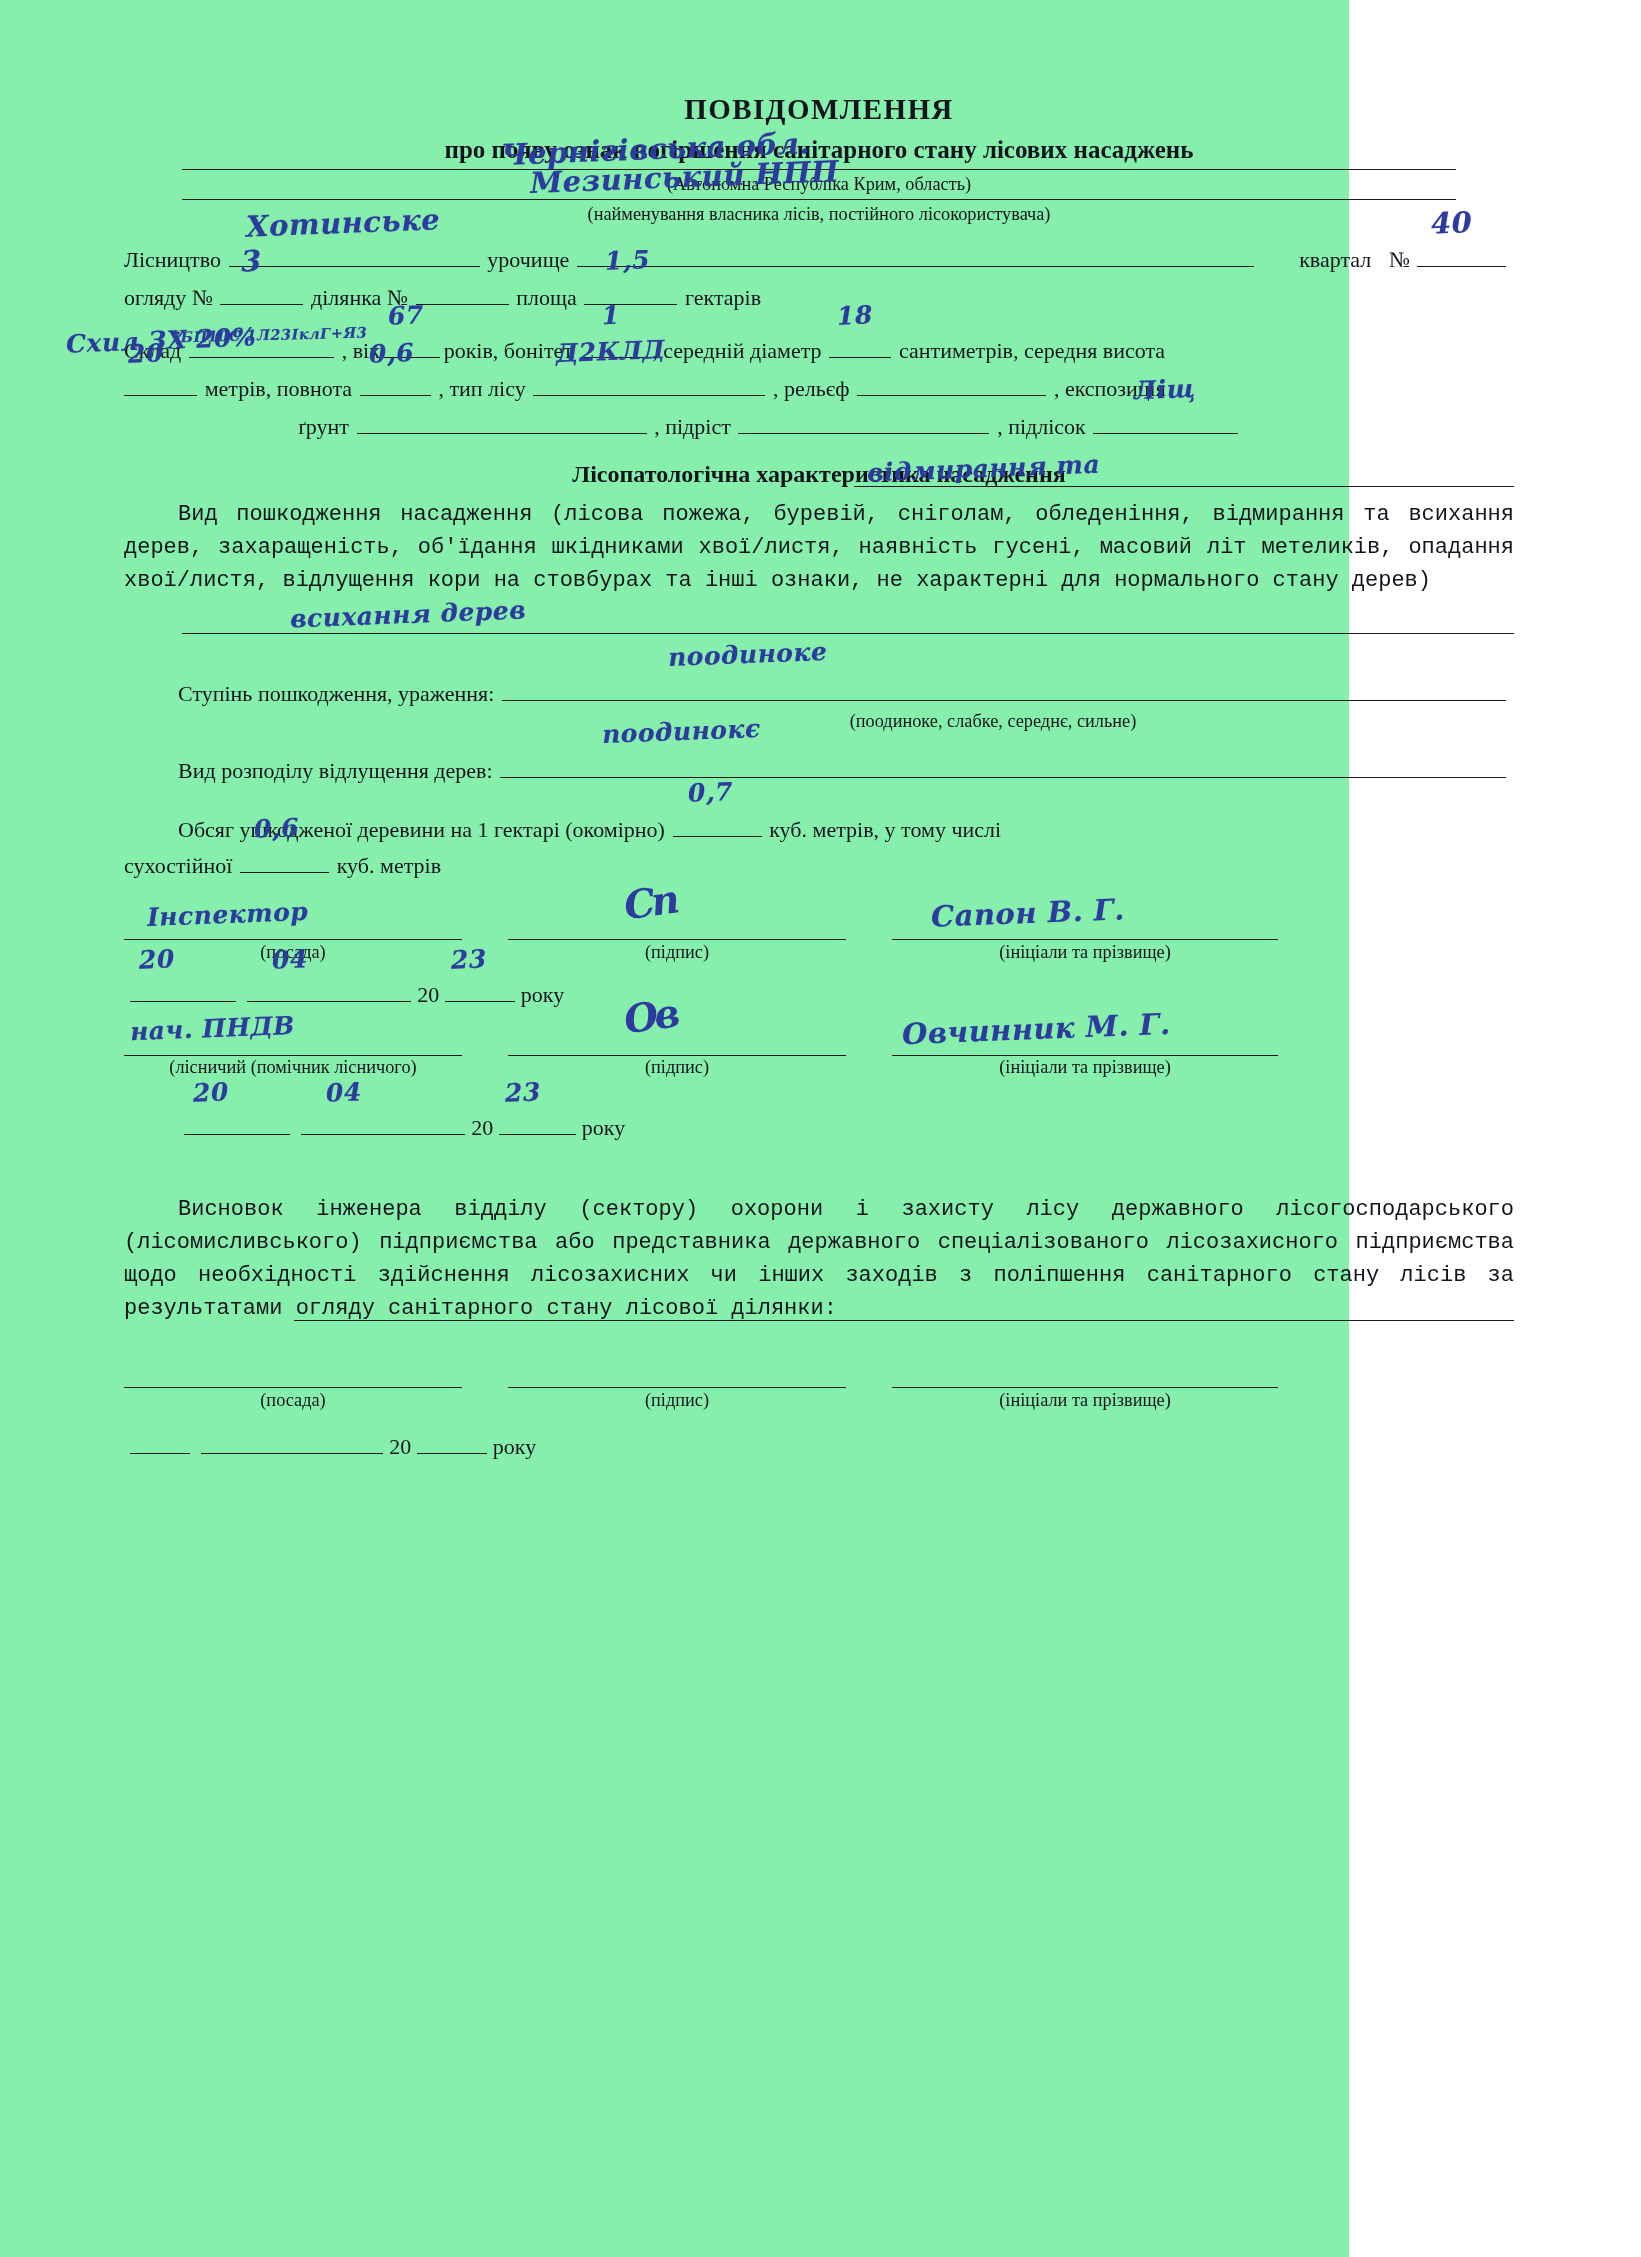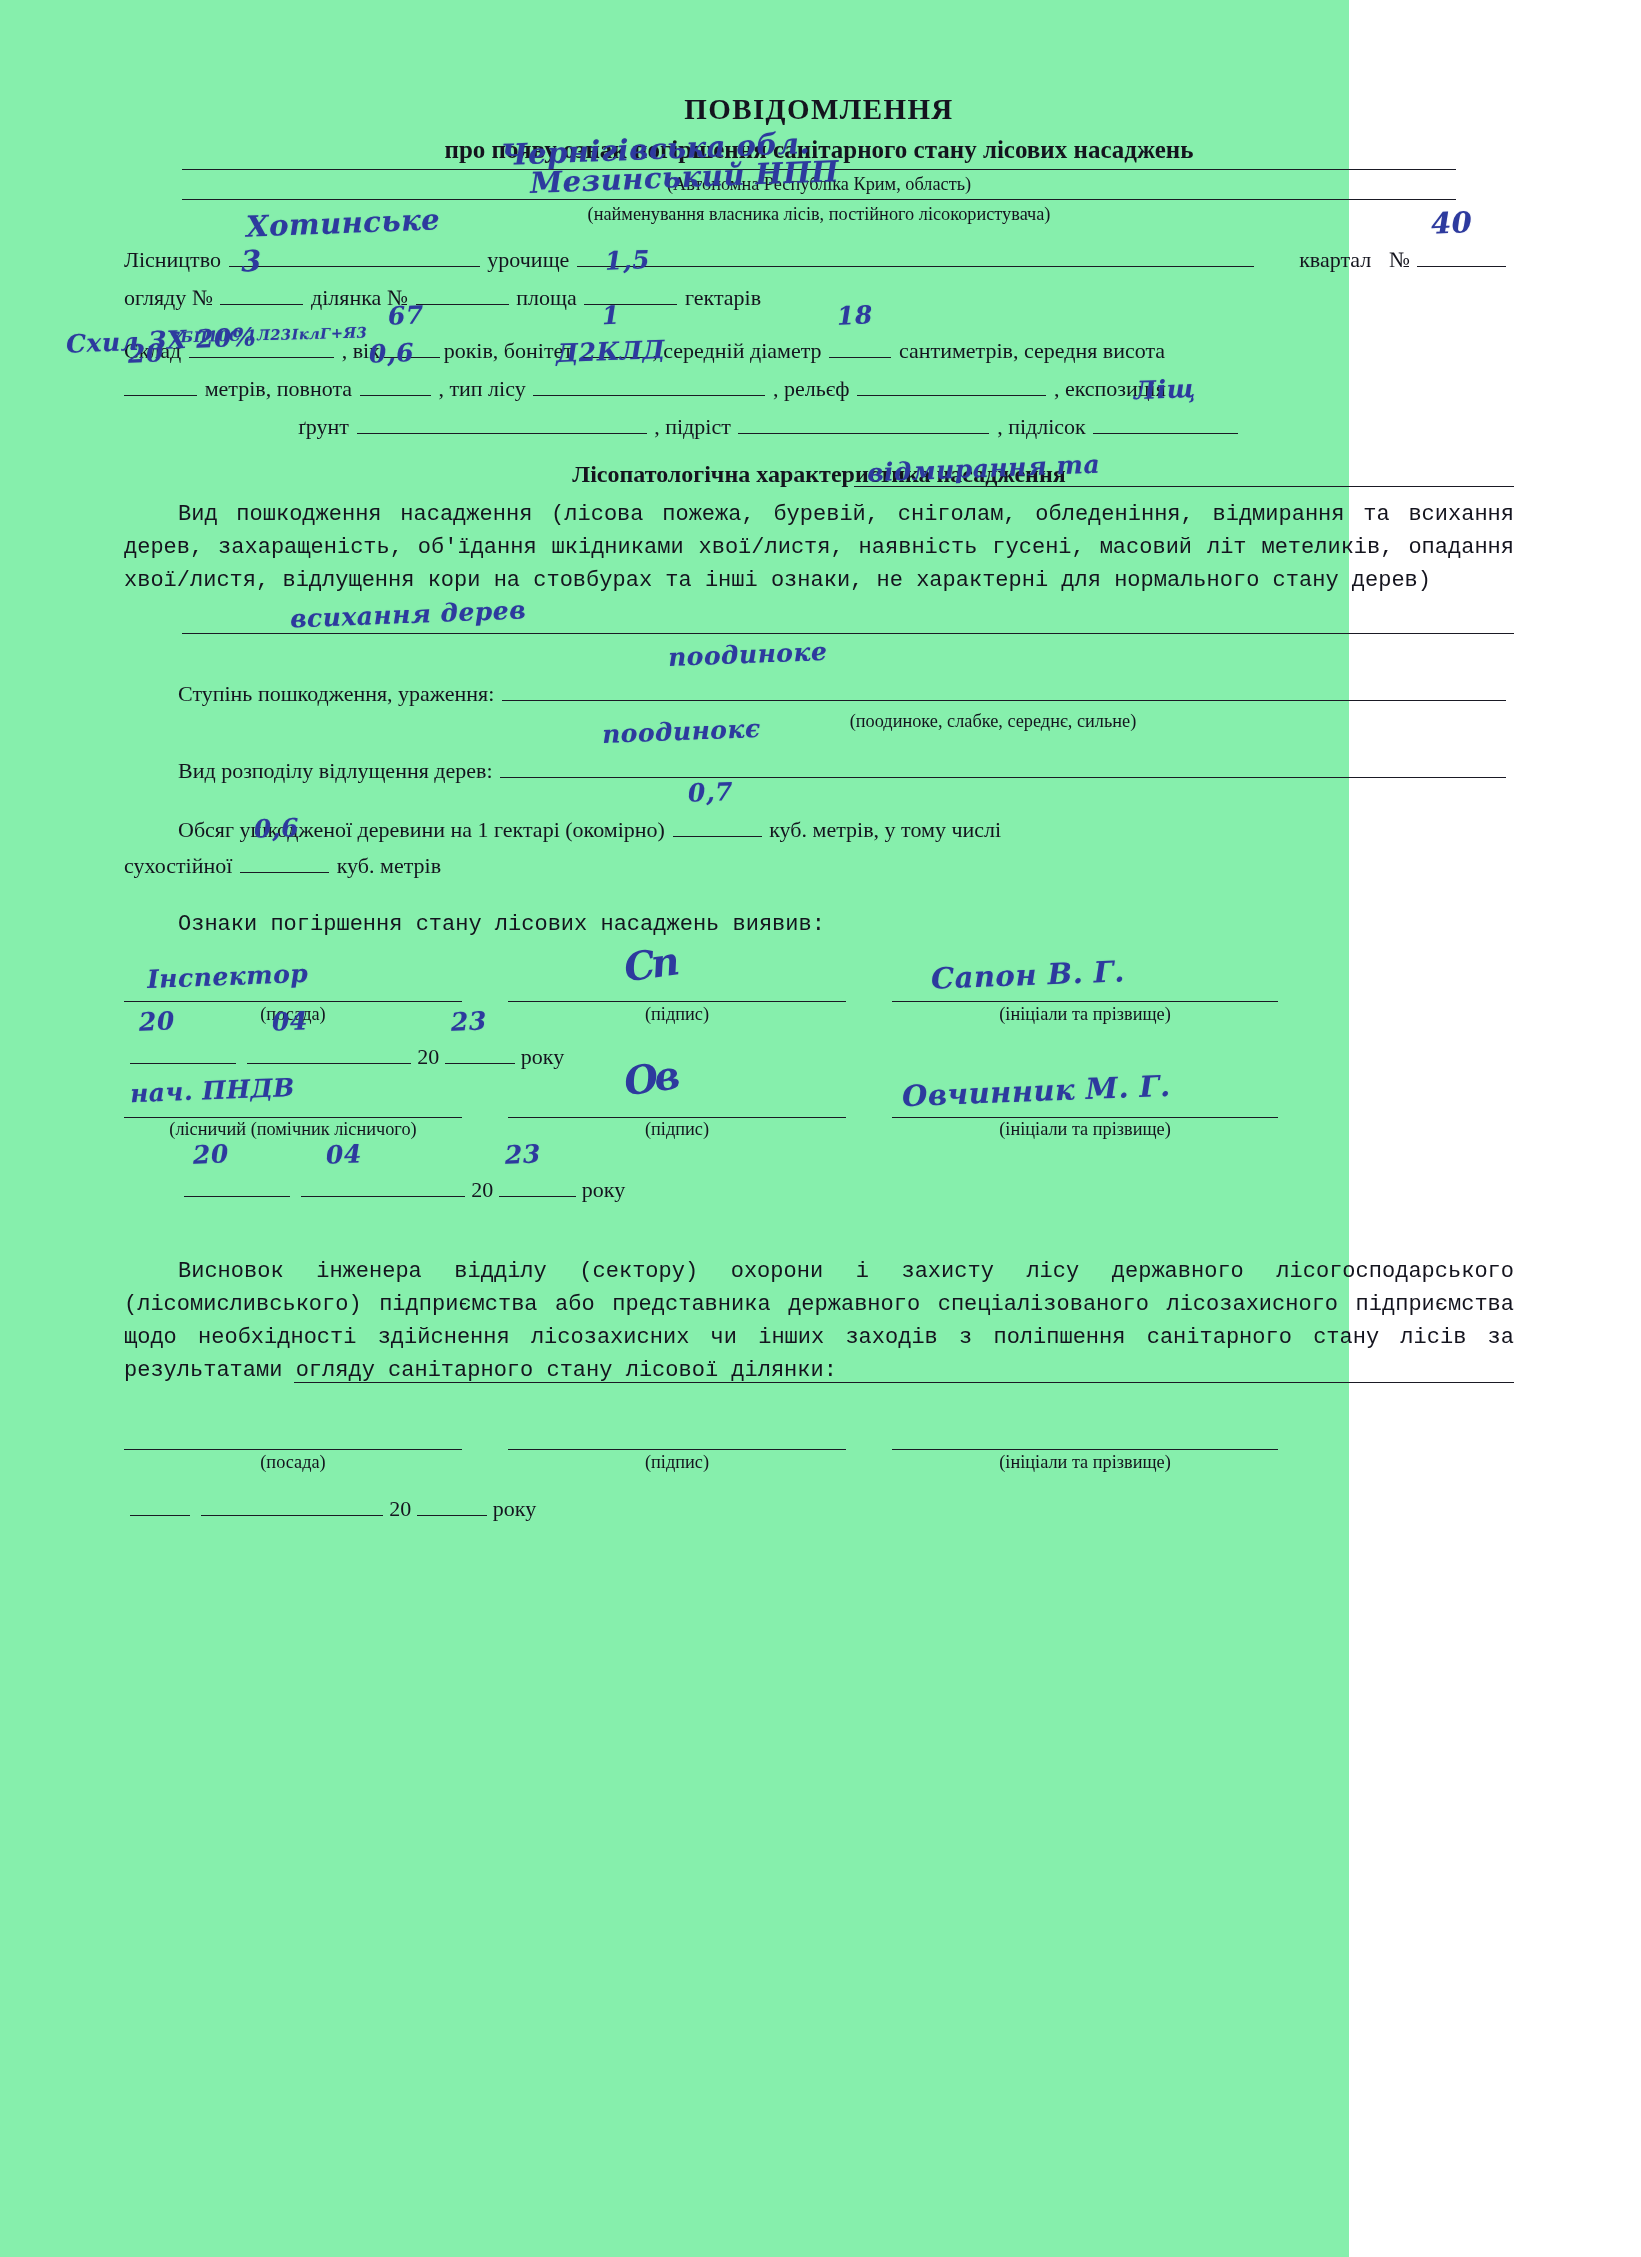--- a/index.html
+++ b/index.html
@@ -291,21 +291,20 @@
       </div>
       <div class="flexline" style="margin-top:1.9px;">
         <span class="lbl">сухостійної</span>
         <span class="fill" style="width:89px; position:relative;">
           <span class="hand md" style="left:13.5px; top:-31px;">0,6</span>
         </span>
         <span class="lbl">куб. метрів</span>
       </div>
     </div>
 
-    <p class="para indent" style="margin-top:29px;">Ознаки погіршення стану лісових насаджень виявив:</p>
 
     <div class="sigrow" style="margin-top:27px;">
       <div class="sigcol" style="width:338px;">
         <div class="line"></div>
         <div class="hand md" style="left:23px; top:-5.8px;">Інспектор</div>
         <div class="cap">(посада)</div>
       </div>
       <div class="sigcol" style="width:338px;">
         <div class="line"></div>
         <div class="sig" style="left:116px; top:-27px;">Сп</div>

